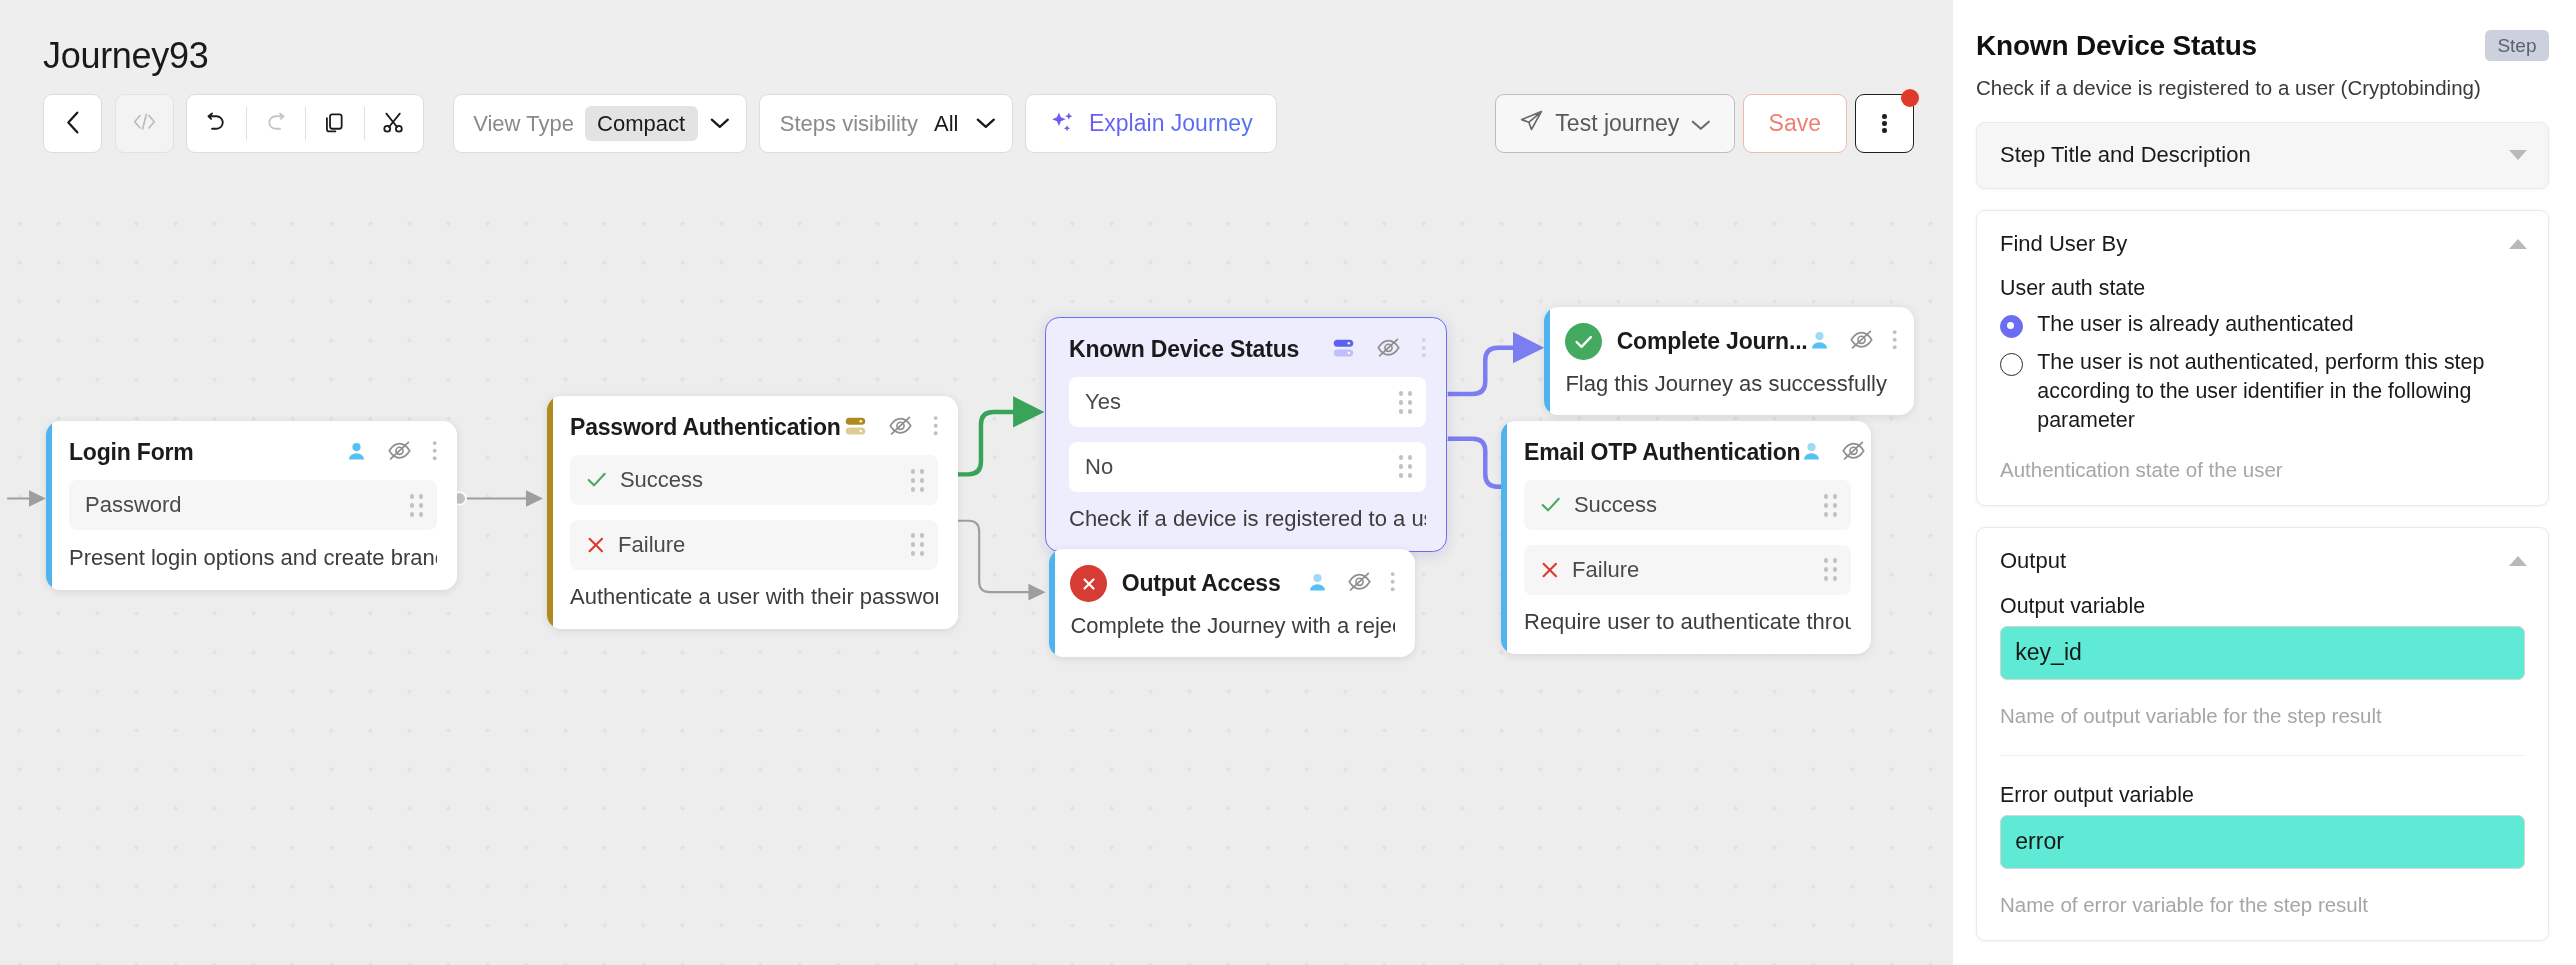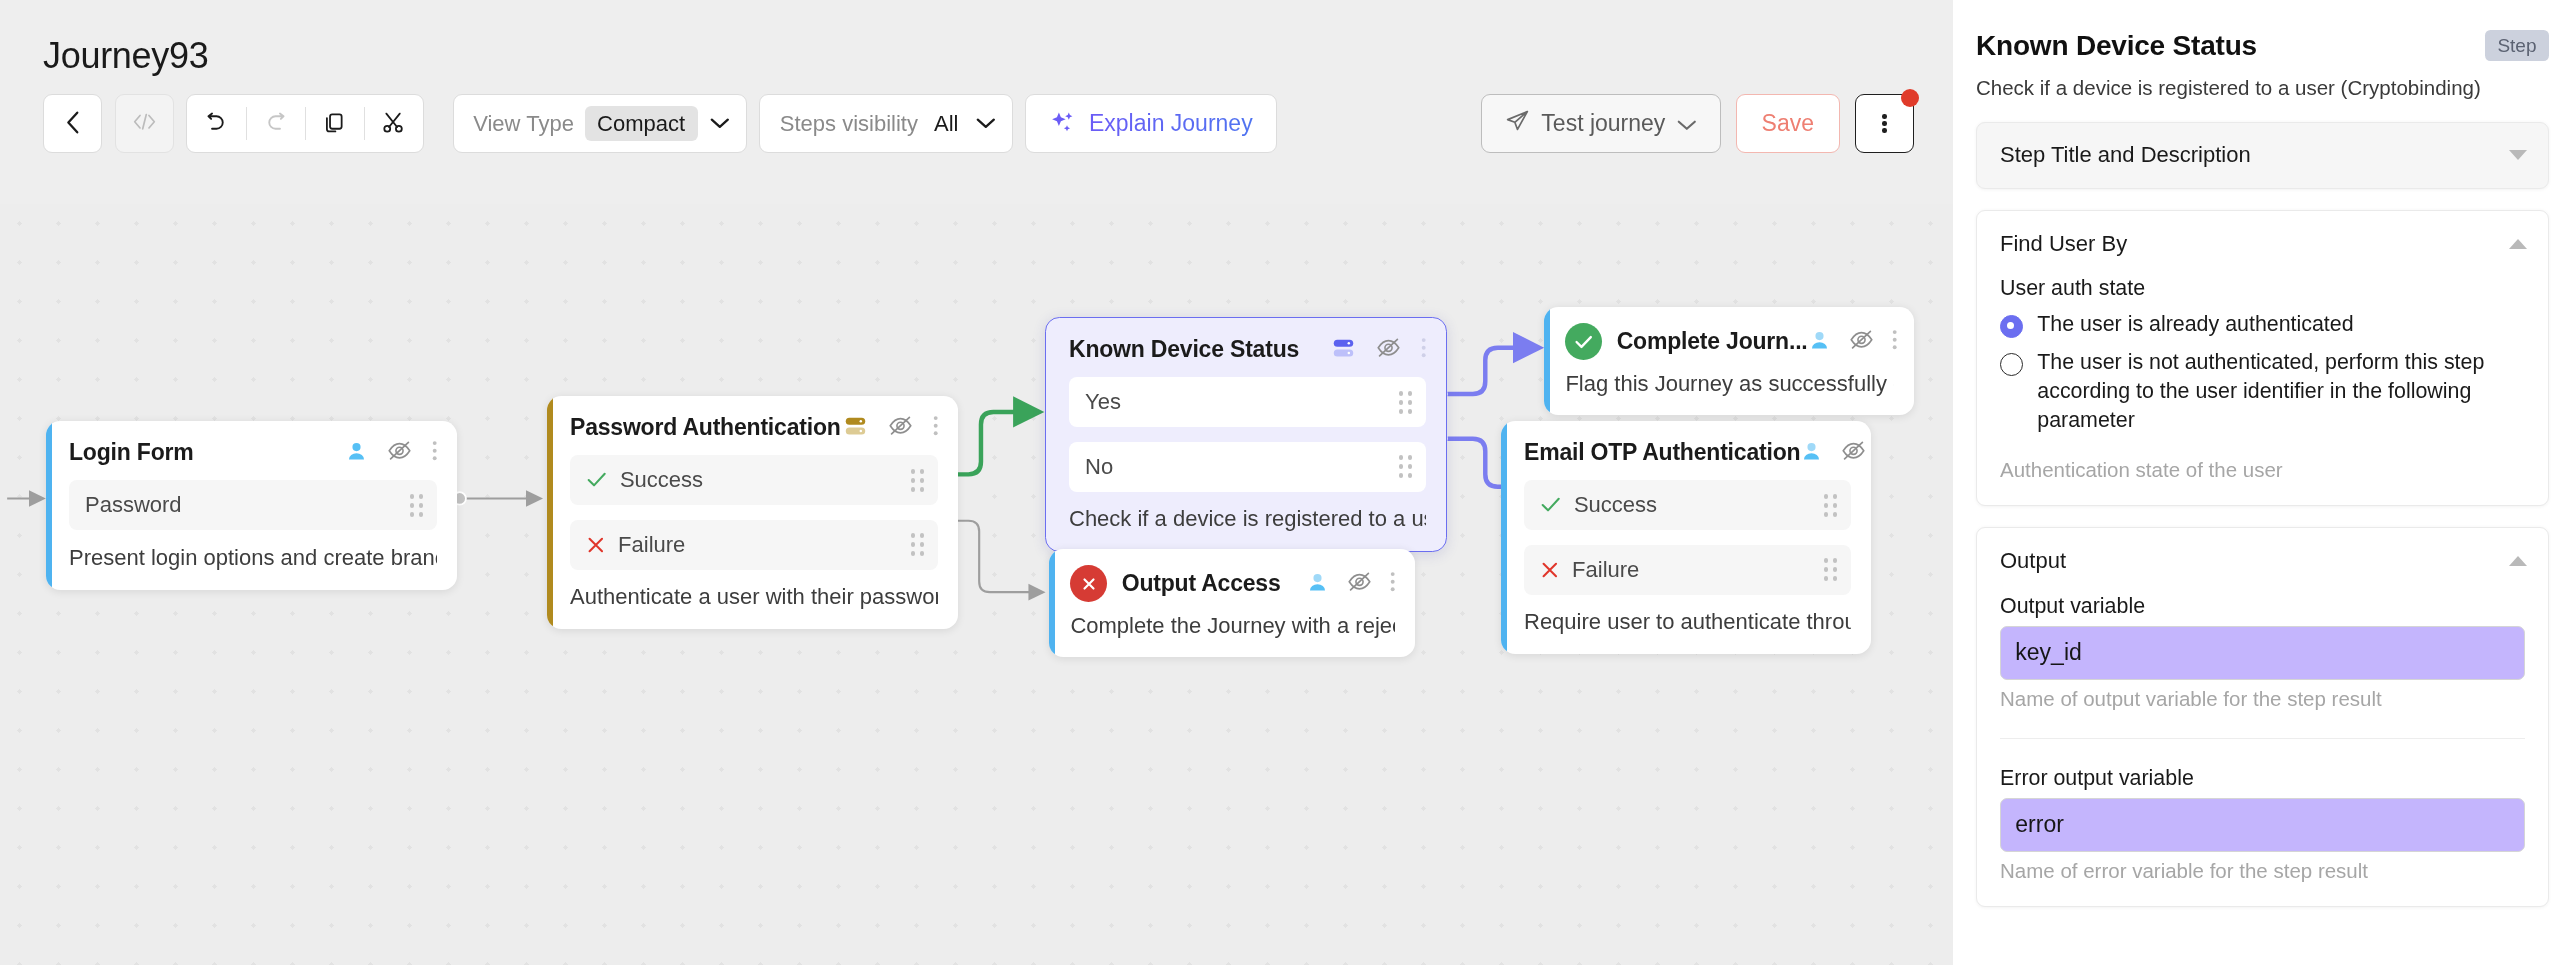--- a/index.html
+++ b/index.html
@@ -73,21 +73,21 @@
     border-radius: 9px; display: flex; align-items: center; gap: 12.5px;
     padding: 0 23px; cursor: pointer;
   }
   .explain-text {
     font-size: 23px; font-weight: 400;
     background: linear-gradient(90deg, #6b5cf6 0%, #4f74f0 100%);
     -webkit-background-clip: text; background-clip: text;
     -webkit-text-fill-color: transparent; color: #5a67f0;
     white-space: nowrap;
   }
-  .toolbar-right { margin-left: auto; display: flex; align-items: center; gap: 15px; }
+  .toolbar-right { margin-left: auto; display: flex; align-items: center; gap: 8px; }
   .test-btn {
     height: 59px; background: #f7f7f7; border: 0.9px solid #bdbdbd; border-radius: 9px;
     display: flex; align-items: center; gap: 11.6px; padding: 0 23px; cursor: pointer;
   }
   .test-btn span { font-size: 23px; color: #5a5a5a; white-space: nowrap; }
   .save-btn {
     height: 59px; background: #ffffff; border: 0.9px solid #f3b7b0; border-radius: 9px;
     display: flex; align-items: center; justify-content: flex-start; padding: 0 25px;
     cursor: pointer;
   }
@@ -191,27 +191,27 @@
     width: 23px; height: 23px; border-radius: 50%; border: 1.8px solid #2a2a2a;
     flex: 0 0 23px; margin-top: 4.5px; margin-right: 14.3px; background: #fff;
   }
   .radio.on { border-color: #6b6ef0; background: #6b6ef0; position: relative; }
   .radio.on::after {
     content: ""; position: absolute; left: 6.2px; top: 6.2px;
     width: 7.1px; height: 7.1px; border-radius: 50%; background: #ffffff;
   }
   .radio-text { font-size: 21.4px; color: #1a1a1a; line-height: 1.35; }
   .helper { font-size: 20.5px; color: #a6a6a6; margin-top: 23px; }
-  .helper.tight { margin-top: 7px; }
+  .helper.tight { margin-top: 24px; }
   .divider { height: 0.9px; background: #ededed; margin: 27px 0 0 0; }
 
   .text-input {
     width: 100%; height: 54px; border: 0.9px solid #d5d5d5; border-radius: 7.1px;
     font-size: 23px; color: #161616; padding: 0 14.3px;
-    font-family: "Liberation Sans", sans-serif; background: #c4b5fd;
+    font-family: "Liberation Sans", sans-serif; background: #5eead4;
   }
   .field-block { margin-top: 27px; }
 </style>
 </head>
 <body>
 
 <div class="app">
 
   <div class="left-area">
 

